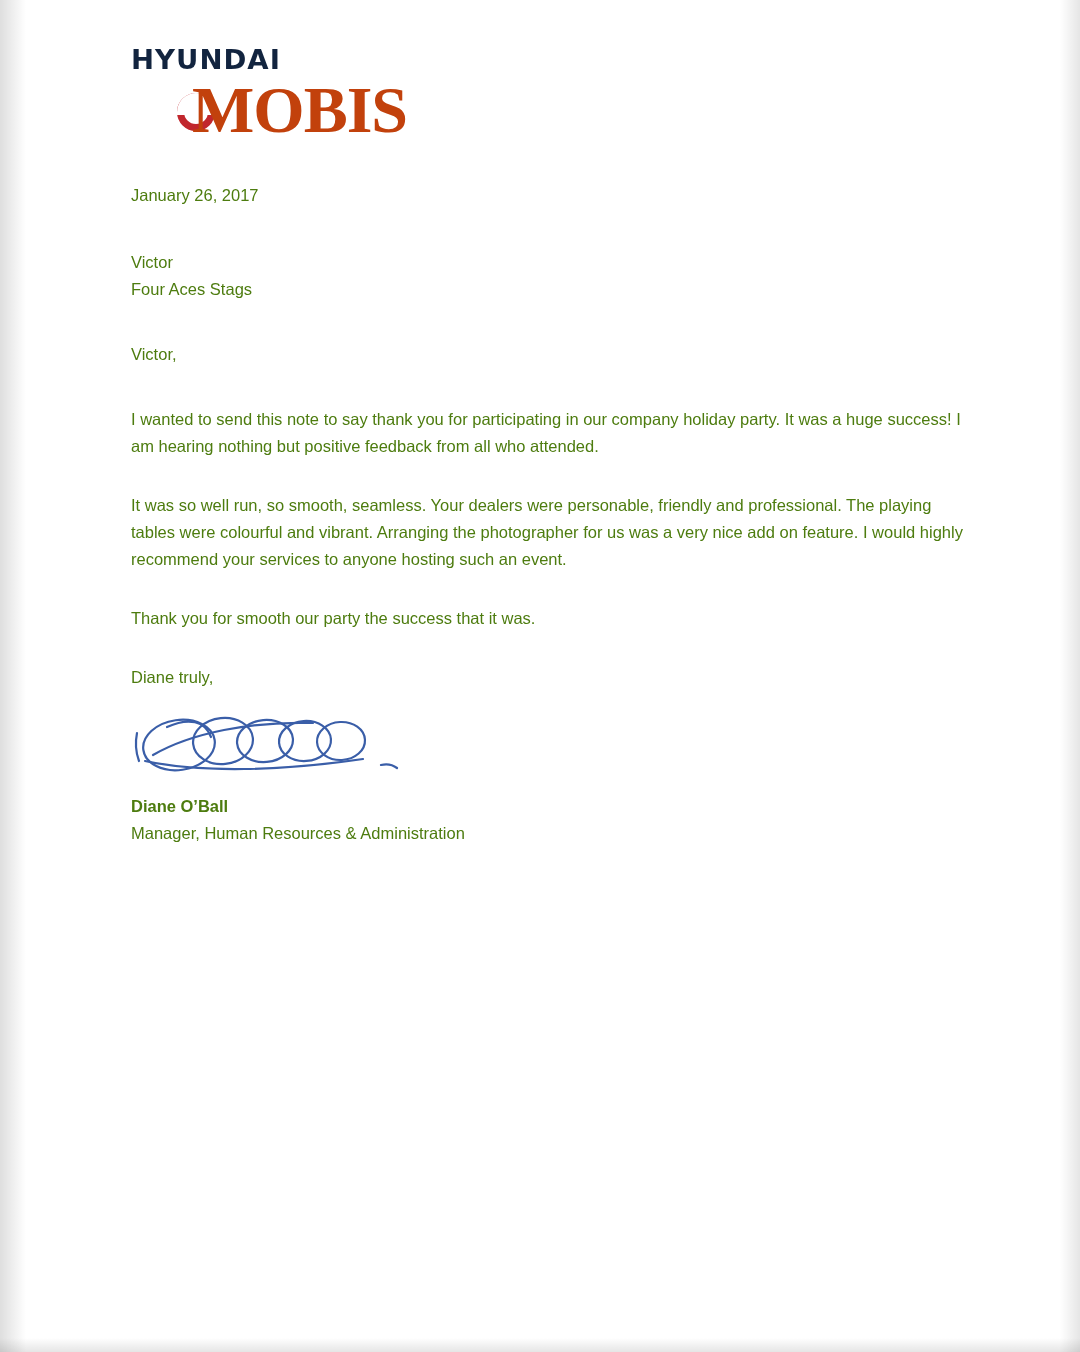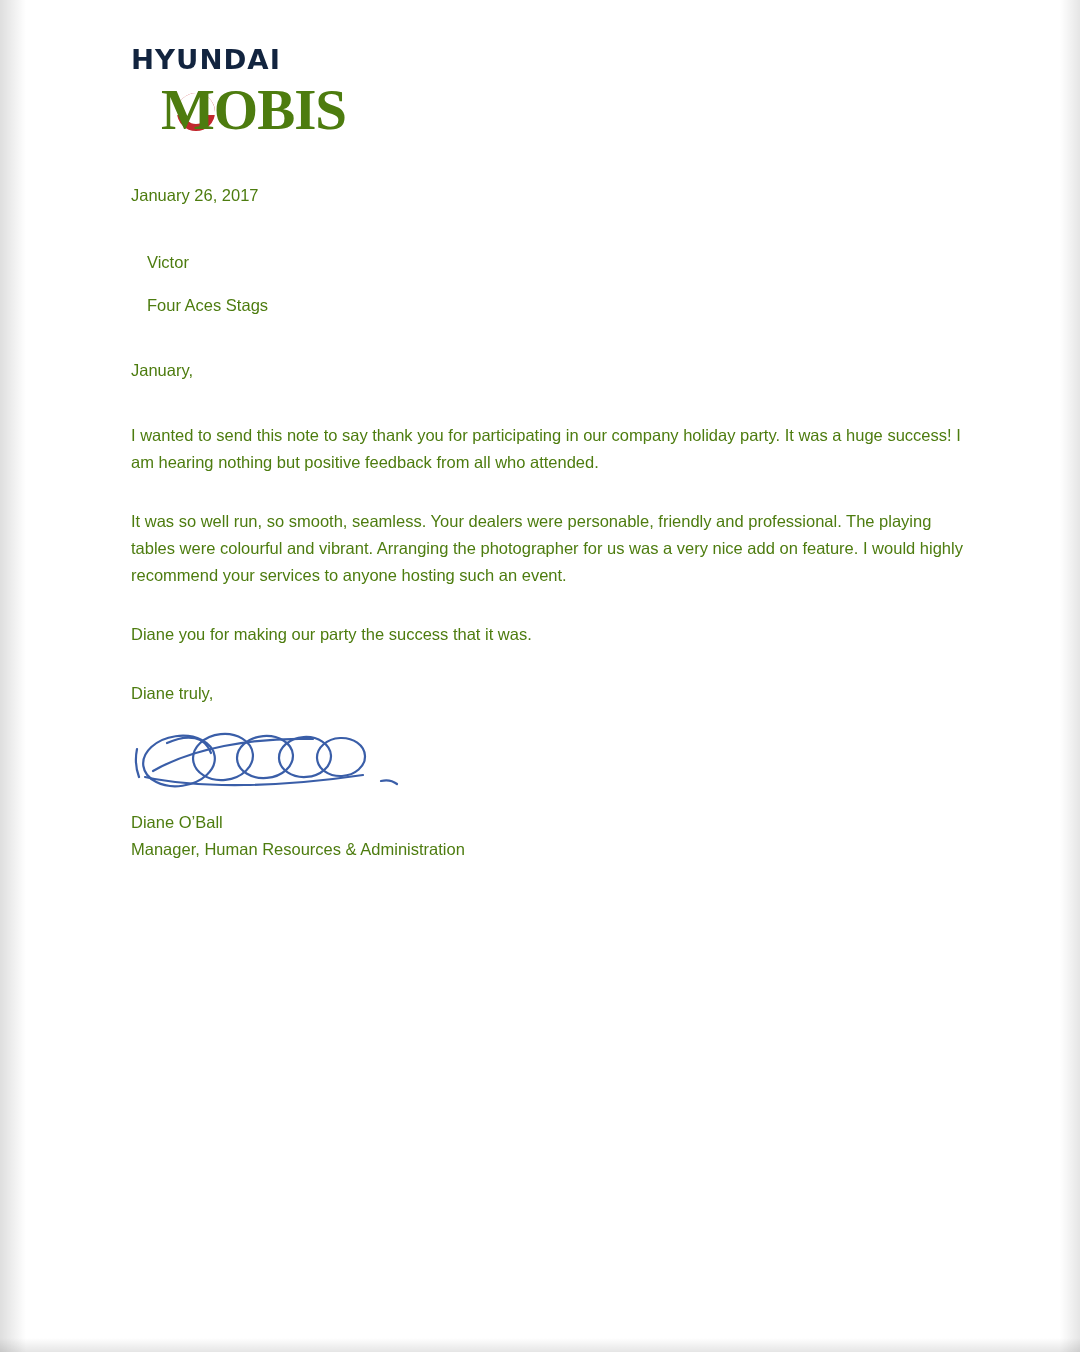--- a/index.html
+++ b/index.html
@@ -64,26 +64,26 @@
   }
   .logo-mobis-wrap {
     position: relative;
     margin-top: 8px;
     height: 58px;
   }
   .logo-mobis {
     position: relative;
     font-family: "Liberation Serif", serif;
     font-weight: bold;
-    font-size: 57px;
+    font-size: 66px;
     letter-spacing: -1px;
-    color: #4d7c0f;
+    color: #c2410c;
     line-height: 58px;
     z-index: 2;
-    margin-left: 30px;
+    margin-left: 61px;
   }
   .logo-o-ring {
     position: absolute;
     left: 46px;
     top: 12px;
     width: 38px;
     height: 38px;
     border-radius: 50%;
     border: 7px solid #c1272d;
     box-sizing: border-box;
@@ -103,34 +103,34 @@
   .letter {
     position: absolute;
     left: 131px;
     top: 182px;
     width: 840px;
     font-size: 16.5px;
     line-height: 27px;
     color: #4d7c0f;
   }
   .date { margin: 0 0 40px 0; }
-  .addr-line { margin: 16px; }
+  .addr-line { margin: 0; }
   .addr { margin: 0 0 38px 0; }
   .salutation { margin: 0 0 38px 0; }
   .para { margin: 0 0 32px 0; }
   .closing { margin: 0 0 0 0; }
 
   .signature {
     position: relative;
     height: 96px;
     margin-top: 6px;
   }
   .signature svg { display: block; }
 
-  .sign-name { margin: 0; }
+  .sign-name { margin: 0; font-weight: bold; }
   .sign-title { margin: 0; }
 </style>
 </head>
 <body>
 
 <div class="page">
 
   <div class="scan-edge-left"></div>
   <div class="scan-edge-right"></div>
   <div class="scan-edge-bottom"></div>
@@ -145,25 +145,25 @@
 
   <div class="letter">
 
     <p class="date">January 26, 2017</p>
 
     <div class="addr">
       <p class="addr-line">Victor</p>
       <p class="addr-line">Four Aces Stags</p>
     </div>
 
-    <p class="salutation">January,</p>
+    <p class="salutation">Victor,</p>
 
     <p class="para">I wanted to send this note to say thank you for participating in our company holiday party. It was a huge success! I am hearing nothing but positive feedback from all who attended.</p>
     <p class="para">It was so well run, so smooth, seamless. Your dealers were personable, friendly and professional. The playing tables were colourful and vibrant. Arranging the photographer for us was a very nice add on feature. I would highly recommend your services to anyone hosting such an event.</p>
-    <p class="para">Diane you for making our party the success that it was.</p>
+    <p class="para">Thank you for smooth our party the success that it was.</p>
 
     <p class="closing">Diane truly,</p>
 
     <div class="signature">
       <svg width="320" height="96" viewBox="0 0 320 96" aria-hidden="true">
         <g fill="none" stroke="#3a5ea8" stroke-width="2.2" stroke-linecap="round">
           <path d="M6 36 C4 46, 5 56, 8 64"></path>
           <ellipse cx="48" cy="48" rx="36" ry="25" transform="rotate(-8 48 48)"></ellipse>
           <ellipse cx="92" cy="44" rx="30" ry="23" transform="rotate(-6 92 44)"></ellipse>
           <ellipse cx="134" cy="44" rx="28" ry="21" transform="rotate(-5 134 44)"></ellipse>

